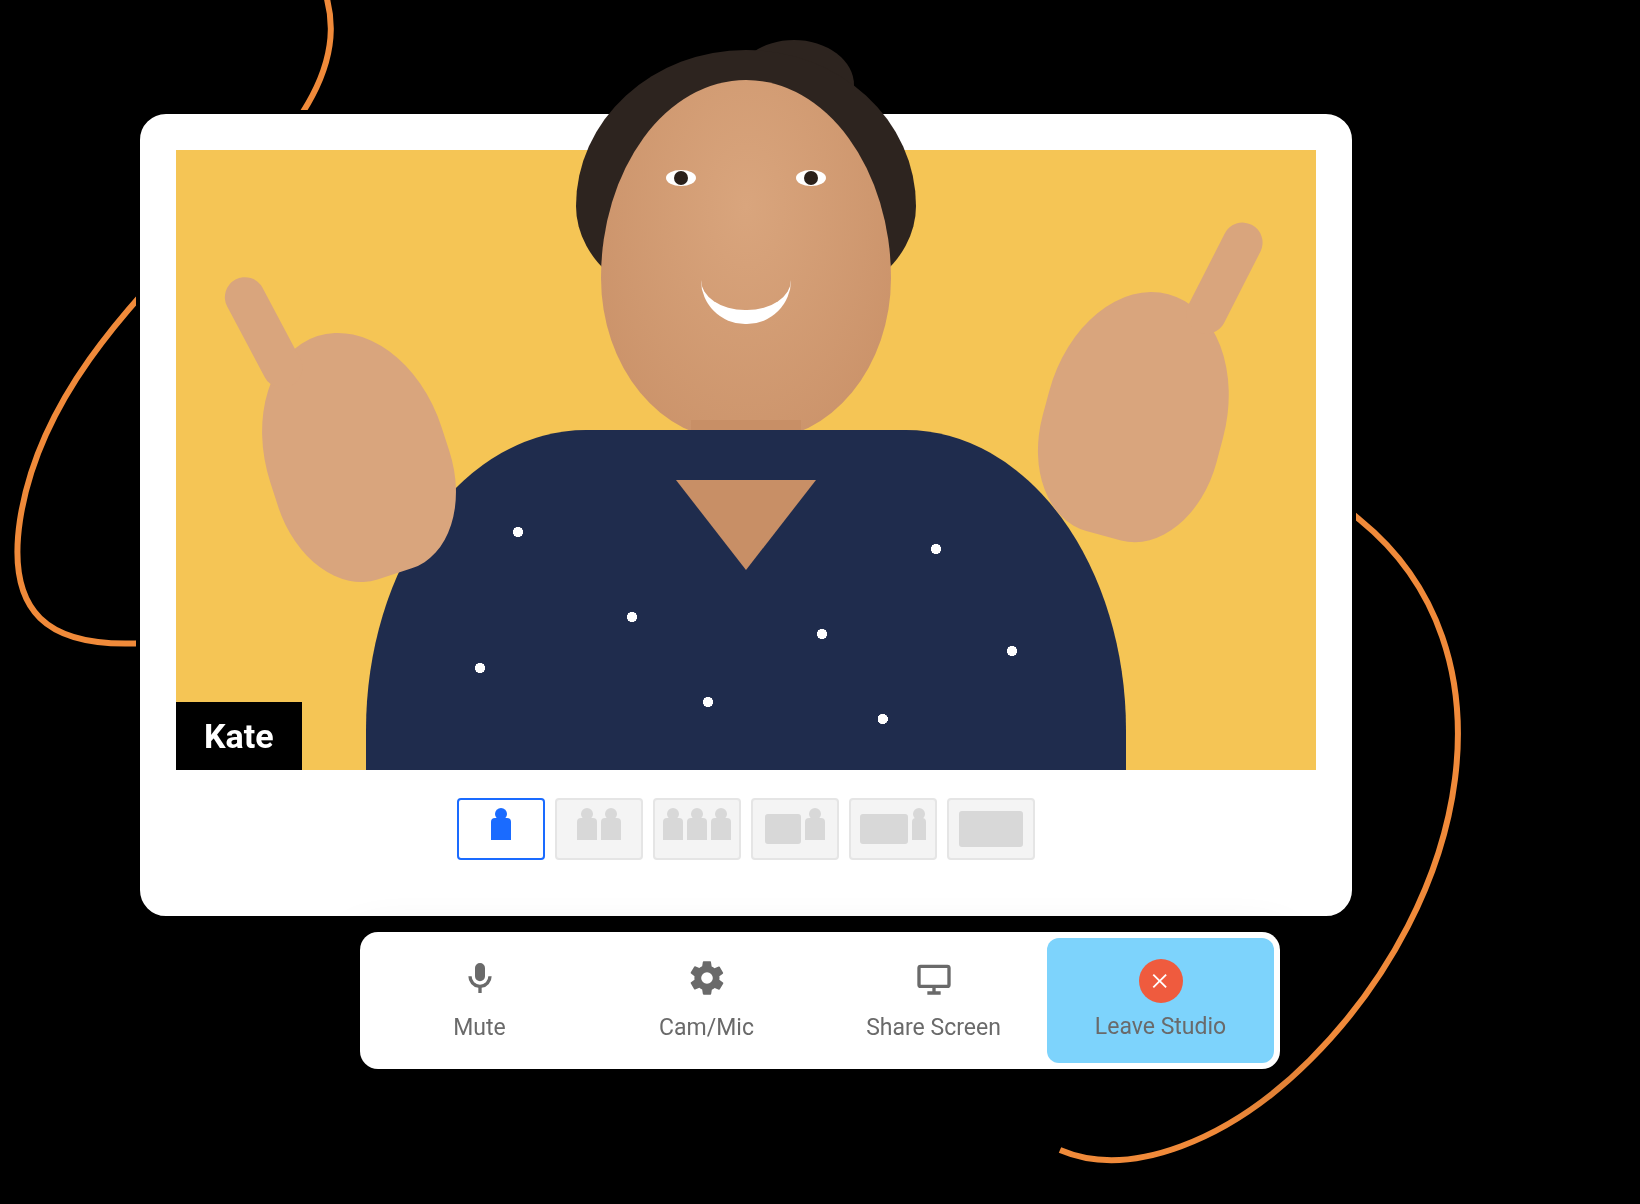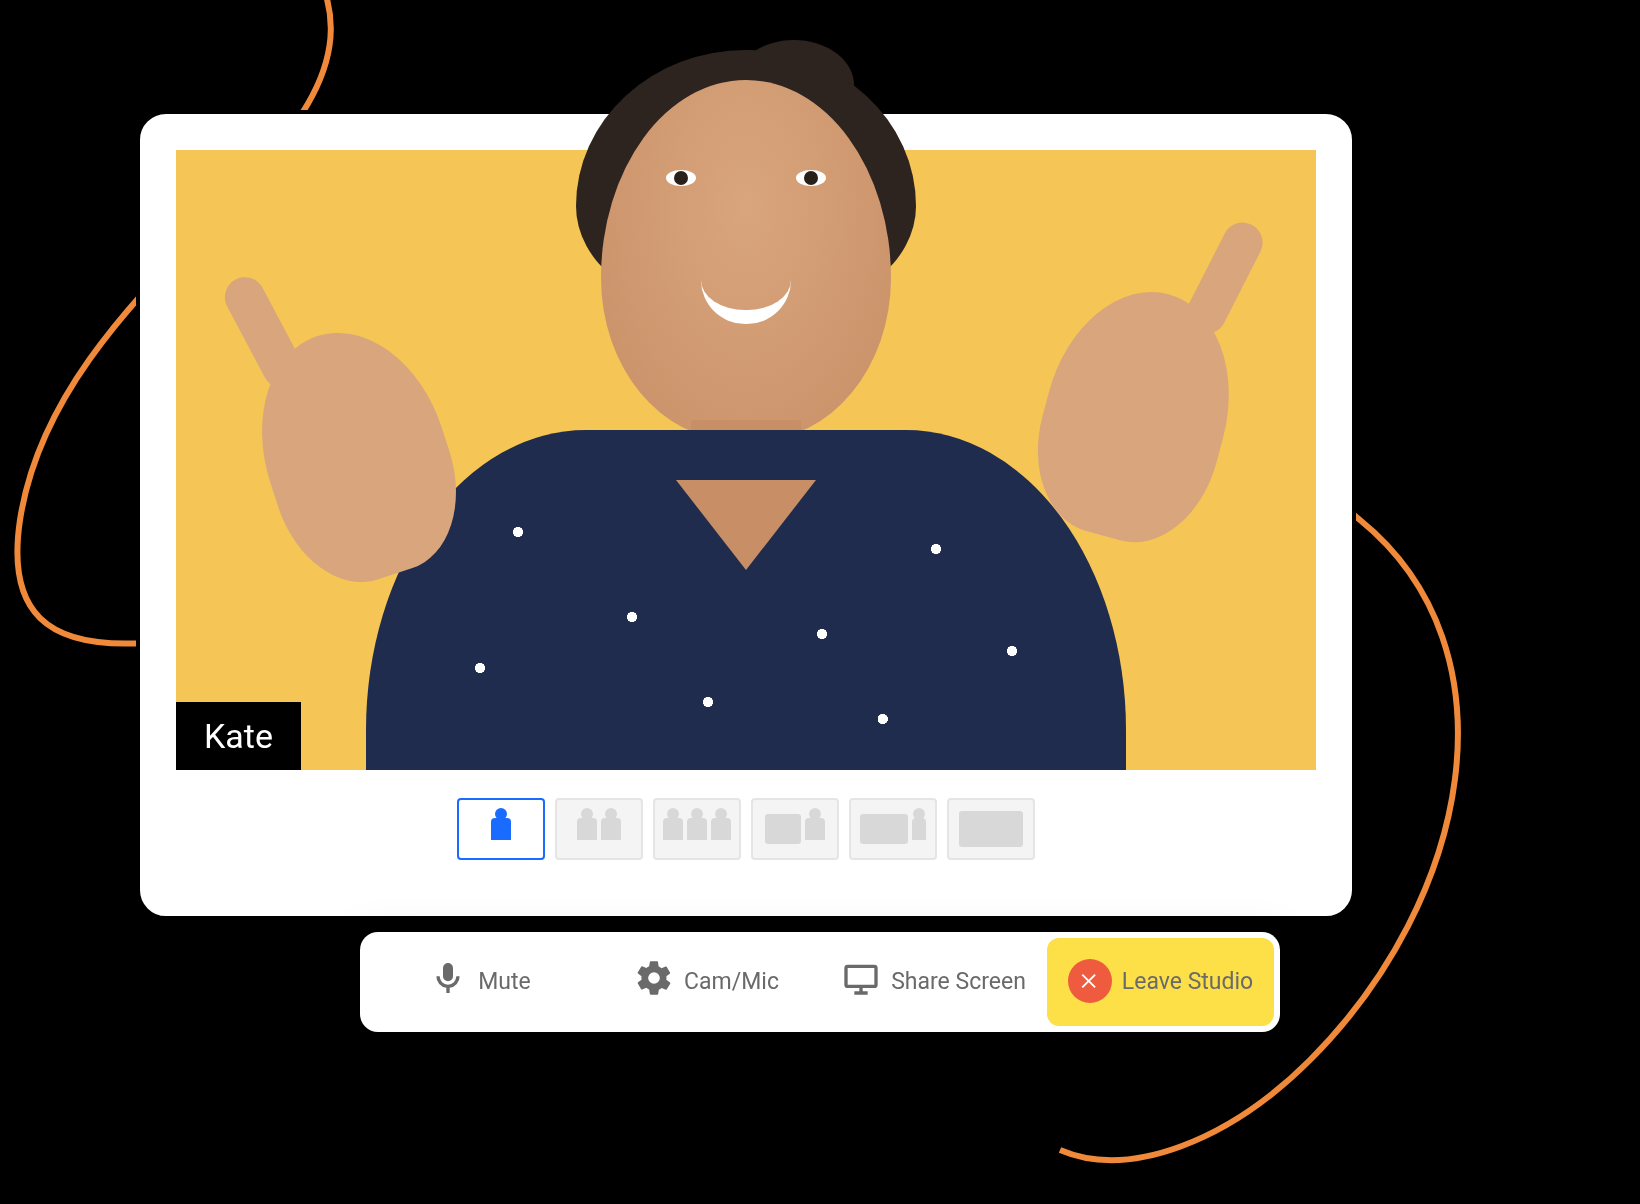--- a/index.html
+++ b/index.html
@@ -151,21 +151,21 @@
   .hand.l .finger{ left:20px; top:-80px; transform:rotate(-10deg);}
   .hand.r .finger{ right:20px; top:-90px; transform:rotate(12deg);}
 
   .name-tag{
     position:absolute;
     left:0; bottom:0;
     background:#000;
     color:#fff;
     padding:14px 28px;
     font-size:34px;
-    font-weight:400;
+    font-weight:700;
   }
 
   
   .layouts{
     display:flex;
     gap:10px;
     justify-content:center;
     margin-top:28px;
   }
   .layout-thumb{
@@ -212,31 +212,31 @@
     background:#fff;
     border-radius:18px;
     box-shadow:0 18px 50px rgba(0,0,0,.25);
     display:flex;
     z-index:5;
     padding:6px;
   }
   .tool{
     flex:1;
     display:flex;
-    flex-direction:row;
+    flex-direction:column;
     align-items:center;
     justify-content:center;
     gap:10px;
     padding:20px 4px 22px 4px;
     cursor:pointer;
     border-radius:12px;
     color:#6a6a6a;
     font-size:23px;
   }
-  .tool.leave{ background:#fde047; }
+  .tool.leave{ background:#7dd3fc; }
   .tool svg{ width:40px;height:40px; fill:#6a6a6a; }
   .tool.leave .x{
     width:44px;height:44px;border-radius:50%;
     background:#ef5b3e;
     display:flex;align-items:center;justify-content:center;
   }
   .tool.leave .x svg{ width:22px;height:22px; fill:#fff; }
 
 </style>
 </head>

